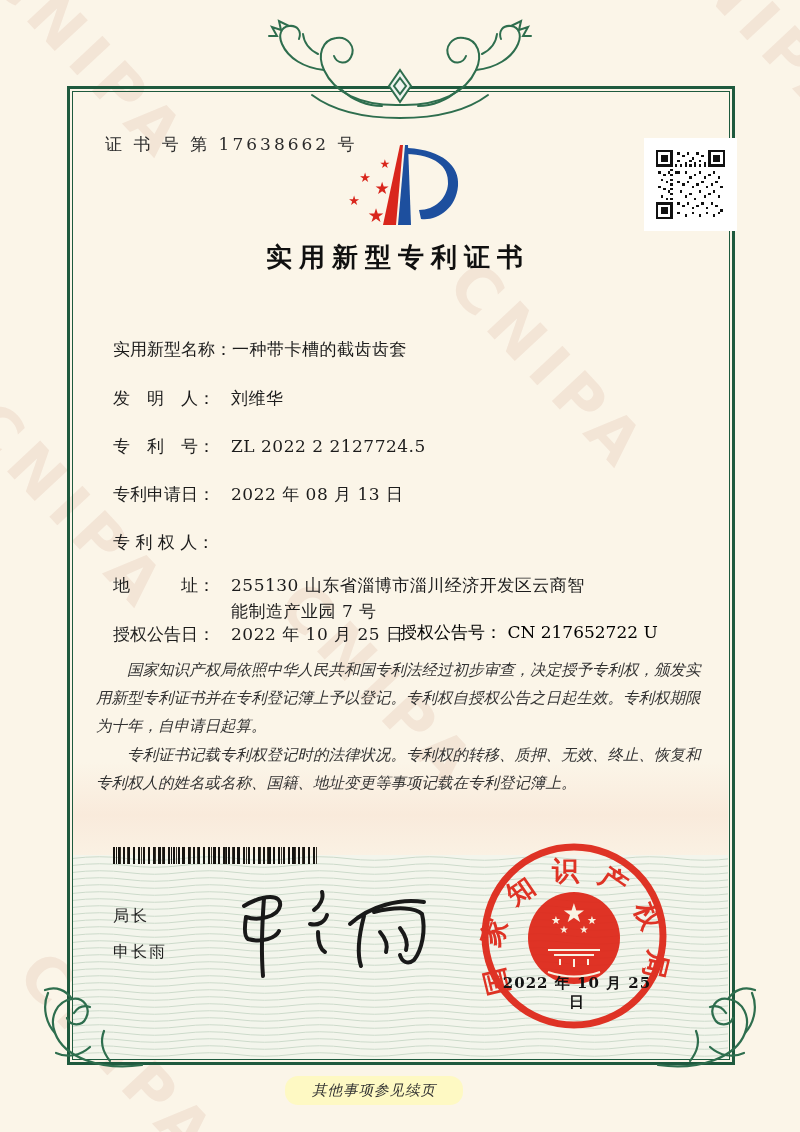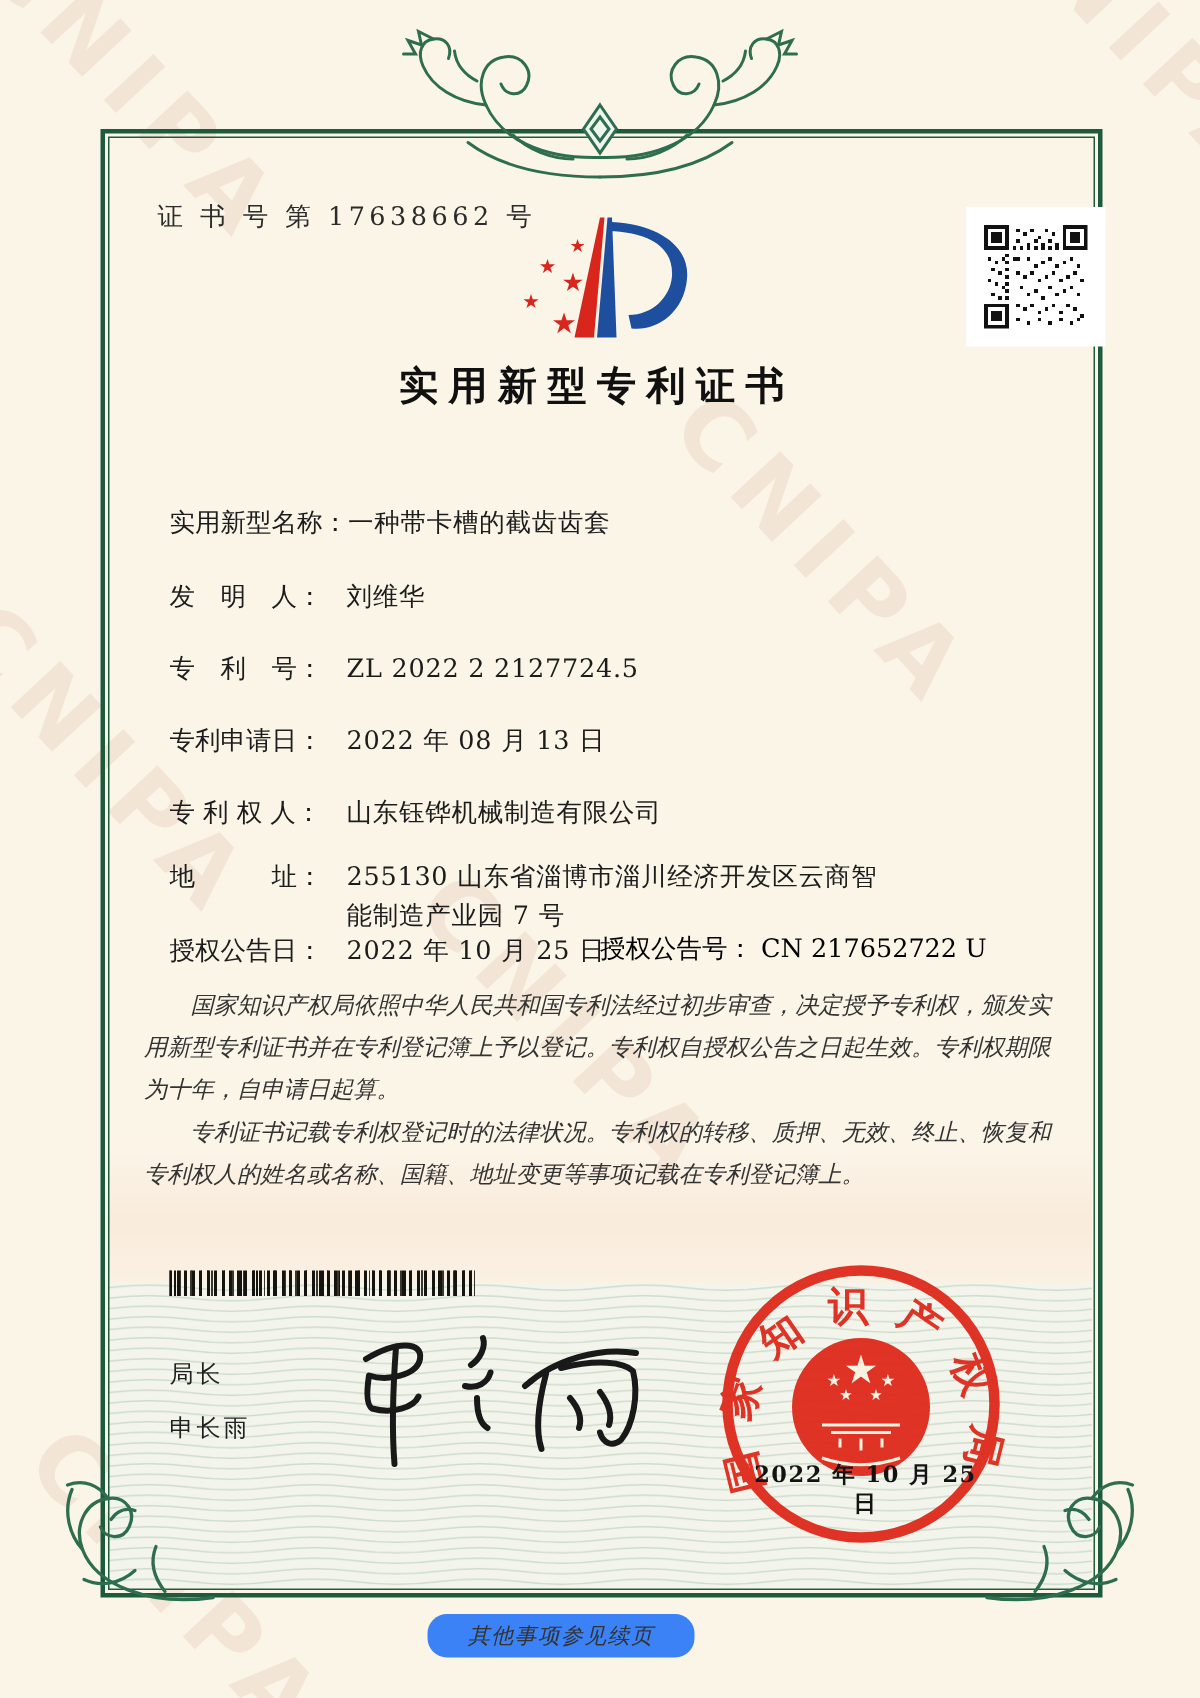--- a/index.html
+++ b/index.html
@@ -96,21 +96,21 @@
     position:absolute;left:492px;top:974px;width:170px;text-align:center;
     font-size:15px;letter-spacing:1px;color:#131313;font-weight:600;
   }
   
   .pagefooter{
     position:absolute;left:67px;top:1032px;width:662px;text-align:center;
     font-size:13.5px;color:#2b2b2b;letter-spacing:2px;
   }
   .contnote{
     position:absolute;left:285px;top:1076px;width:170px;
-    background:#3b82f6;text-align:center;padding:5px 4px;
+    background:#fef9c3;text-align:center;padding:5px 4px;
     font-size:14.5px;font-style:italic;color:#333;letter-spacing:1px;border-radius:13px;
   }
   
   .orn-top{position:absolute;left:250px;top:10px;}
   .orn-bl{position:absolute;left:30px;top:985px;}
   .orn-br{position:absolute;left:655px;top:985px;transform:scaleX(-1);}
 </style>
 </head>
 <body>
 
@@ -224,21 +224,20 @@
   <div class="frow" style="top:433px">
     <span class="flabel">专　利　号：</span>
     <span class="fvalue">ZL 2022 2 2127724.5</span>
   </div>
   <div class="frow" style="top:481px">
     <span class="flabel">专利申请日：</span>
     <span class="fvalue">2022 年 08 月 13 日</span>
   </div>
   <div class="frow" style="top:529px">
     <span class="flabel">专 利 权 人：</span>
-    <span class="fvalue">山东钰铧机械制造有限公司</span>
   </div>
   <div class="frow" style="top:572px;width:478px">
     <span class="flabel">地　　　址：</span>
     <span class="fvalue">255130 山东省淄博市淄川经济开发区云商智能制造产业园 7 号</span>
   </div>
   <div class="frow" style="top:621px">
     <span class="flabel">授权公告日：</span>
     <span class="fvalue">2022 年 10 月 25 日</span>
   </div>
   <div class="grantno">

